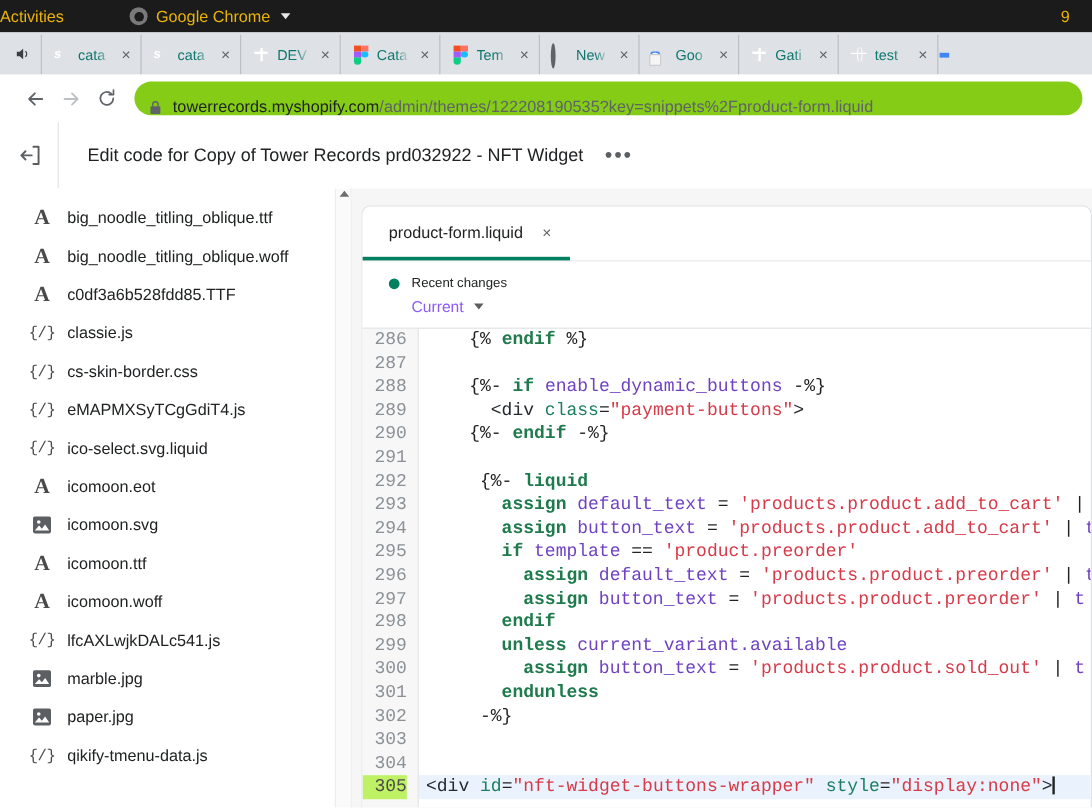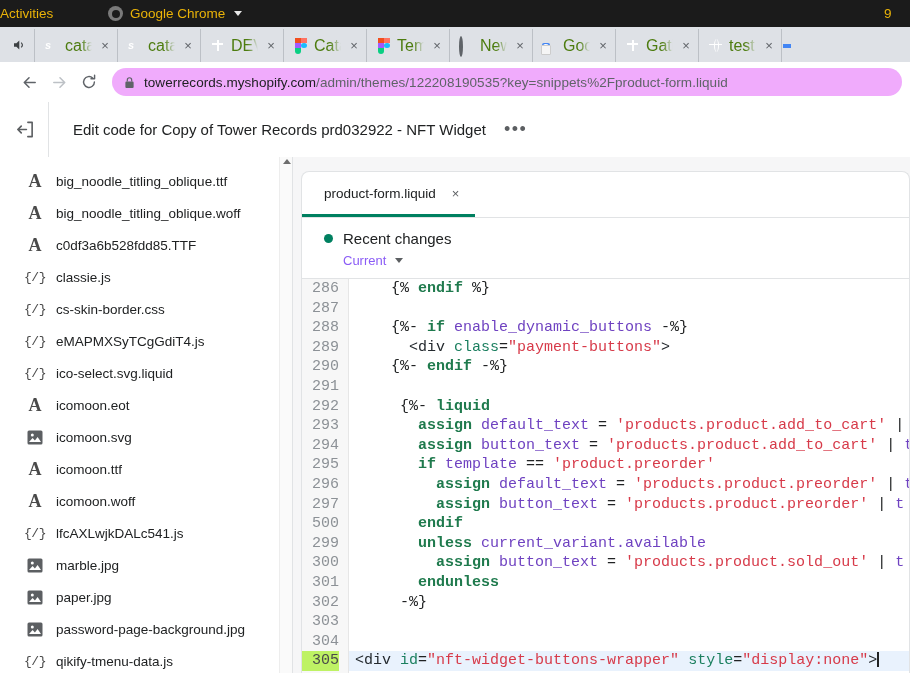--- a/index.html
+++ b/index.html
@@ -53,21 +53,21 @@
   .tab-audio svg { display: block; }
   .tab {
     flex: 0 0 auto; height: 33px; width: 83px;
     display: flex; align-items: center; gap: 5px;
     padding: 0 4px 0 9px; position: relative;
     border-left: 1px solid #bcc0c6;
   }
   .tab:first-of-type { border-left: 1px solid #bcc0c6; }
   .tab-favicon { width: 16px; height: 16px; flex: 0 0 16px; position: relative; }
   .tab-title {
-    font-size: 16px; color: #4d7c0f; white-space: nowrap;
+    font-size: 12px; color: #0f766e; white-space: nowrap;
     overflow: hidden; flex: 1 1 auto;
     -webkit-mask-image: linear-gradient(90deg, #000 60%, transparent 100%);
             mask-image: linear-gradient(90deg, #000 60%, transparent 100%);
   }
   .tab-close {
     width: 16px; height: 16px; flex: 0 0 16px;
     display: flex; align-items: center; justify-content: center;
     color: #5f6368; font-size: 13px; line-height: 1;
   }
   .tab-last-partial { width: 34px; padding-left: 9px; }
@@ -149,22 +149,22 @@
     height: 40px; background: #fff; display: flex; align-items: center;
     padding: 0 8px; gap: 0;
   }
   .nav-btn {
     width: 30px; height: 30px; display: flex; align-items: center;
     justify-content: center; color: #5f6368; flex: 0 0 auto;
   }
   .nav-btn.back { margin-left: 6px; }
   .nav-btn.disabled { color: #bdc1c6; }
   .omnibox {
-    flex: 1 1 auto; height: 28px; background: #f0abfc;
-    border-radius: 14px; display: flex; align-items: center;
+    flex: 1 1 auto; height: 28px; background: #84cc16;
+    border-radius: 14px; display: flex; align-items: flex-end;
     padding: 0 12px; margin-left: 8px; gap: 9px; overflow: hidden;
   }
   .lock-icon { flex: 0 0 auto; display: flex; align-items: center; color: #5f6368; }
   .url-text {
     font-size: 13.5px; color: #202124; white-space: nowrap;
     letter-spacing: .05px;
   }
   .url-text .dim { color: #5f6368; }
 
   
@@ -253,21 +253,21 @@
     border-bottom: 3px solid #008060; position: relative;
   }
   .editor-tab-close { font-size: 13px; color: #5c5f62; line-height: 1; }
 
   .recent-bar {
     flex: 0 0 auto; padding: 12px 0 10px 22px; background: #fff;
     border-bottom: 1px solid #e1e3e5;
   }
   .recent-title {
     display: flex; align-items: center; gap: 10px;
-    font-size: 15px; color: #202223;
+    font-size: 11px; color: #202223;
   }
   .recent-dot {
     width: 9px; height: 9px; border-radius: 50%; background: #008060;
     flex: 0 0 9px;
   }
   .recent-current {
     display: flex; align-items: center; gap: 9px;
     font-size: 13px; color: #8b5cf6; margin: 6px 0 0 19px;
   }
   .recent-caret {
@@ -508,30 +508,20 @@
         </div>
         <div class="file-row">
           <span class="file-icon">
             <svg class="icon-img" viewBox="0 0 16 15">
               <rect x="0.5" y="0.5" width="15" height="14" rx="1.5" fill="#5c5f62"></rect>
               <circle cx="5.3" cy="5" r="1.5" fill="#fff"></circle>
               <path d="M2 12l3.6-4 2.3 2.6L10.6 7l3.4 5z" fill="#fff"></path>
             </svg>
           </span>
           <span class="file-name">paper.jpg</span>
-        </div>
-        <div class="file-row">
-          <span class="file-icon">
-            <svg class="icon-img" viewBox="0 0 16 15">
-              <rect x="0.5" y="0.5" width="15" height="14" rx="1.5" fill="#5c5f62"></rect>
-              <circle cx="5.3" cy="5" r="1.5" fill="#fff"></circle>
-              <path d="M2 12l3.6-4 2.3 2.6L10.6 7l3.4 5z" fill="#fff"></path>
-            </svg>
-          </span>
-          <span class="file-name">password-page-background.jpg</span>
         </div>
         <div class="file-row">
           <span class="file-icon">
             <span class="icon-code">{/}</span>
           </span>
           <span class="file-name">qikify-tmenu-data.js</span>
         </div>
       </div>
     <div class="side-scrollbar">
       <div class="side-scroll-arrow"></div>
@@ -568,21 +558,21 @@
             <div class="ln">288</div>
             <div class="ln">289</div>
             <div class="ln">290</div>
             <div class="ln">291</div>
             <div class="ln">292</div>
             <div class="ln">293</div>
             <div class="ln">294</div>
             <div class="ln">295</div>
             <div class="ln">296</div>
             <div class="ln">297</div>
-            <div class="ln">500</div>
+            <div class="ln">298</div>
             <div class="ln">299</div>
             <div class="ln">300</div>
             <div class="ln">301</div>
             <div class="ln">302</div>
             <div class="ln">303</div>
             <div class="ln">304</div>
             <div class="ln active">305</div>
           </div>
         <div class="code-body" id="code-body">
             <div class="code-line"><span class="t-plain">    </span><span class="t-punct">{% </span><span class="t-kw">endif</span><span class="t-punct"> %}</span></div>

